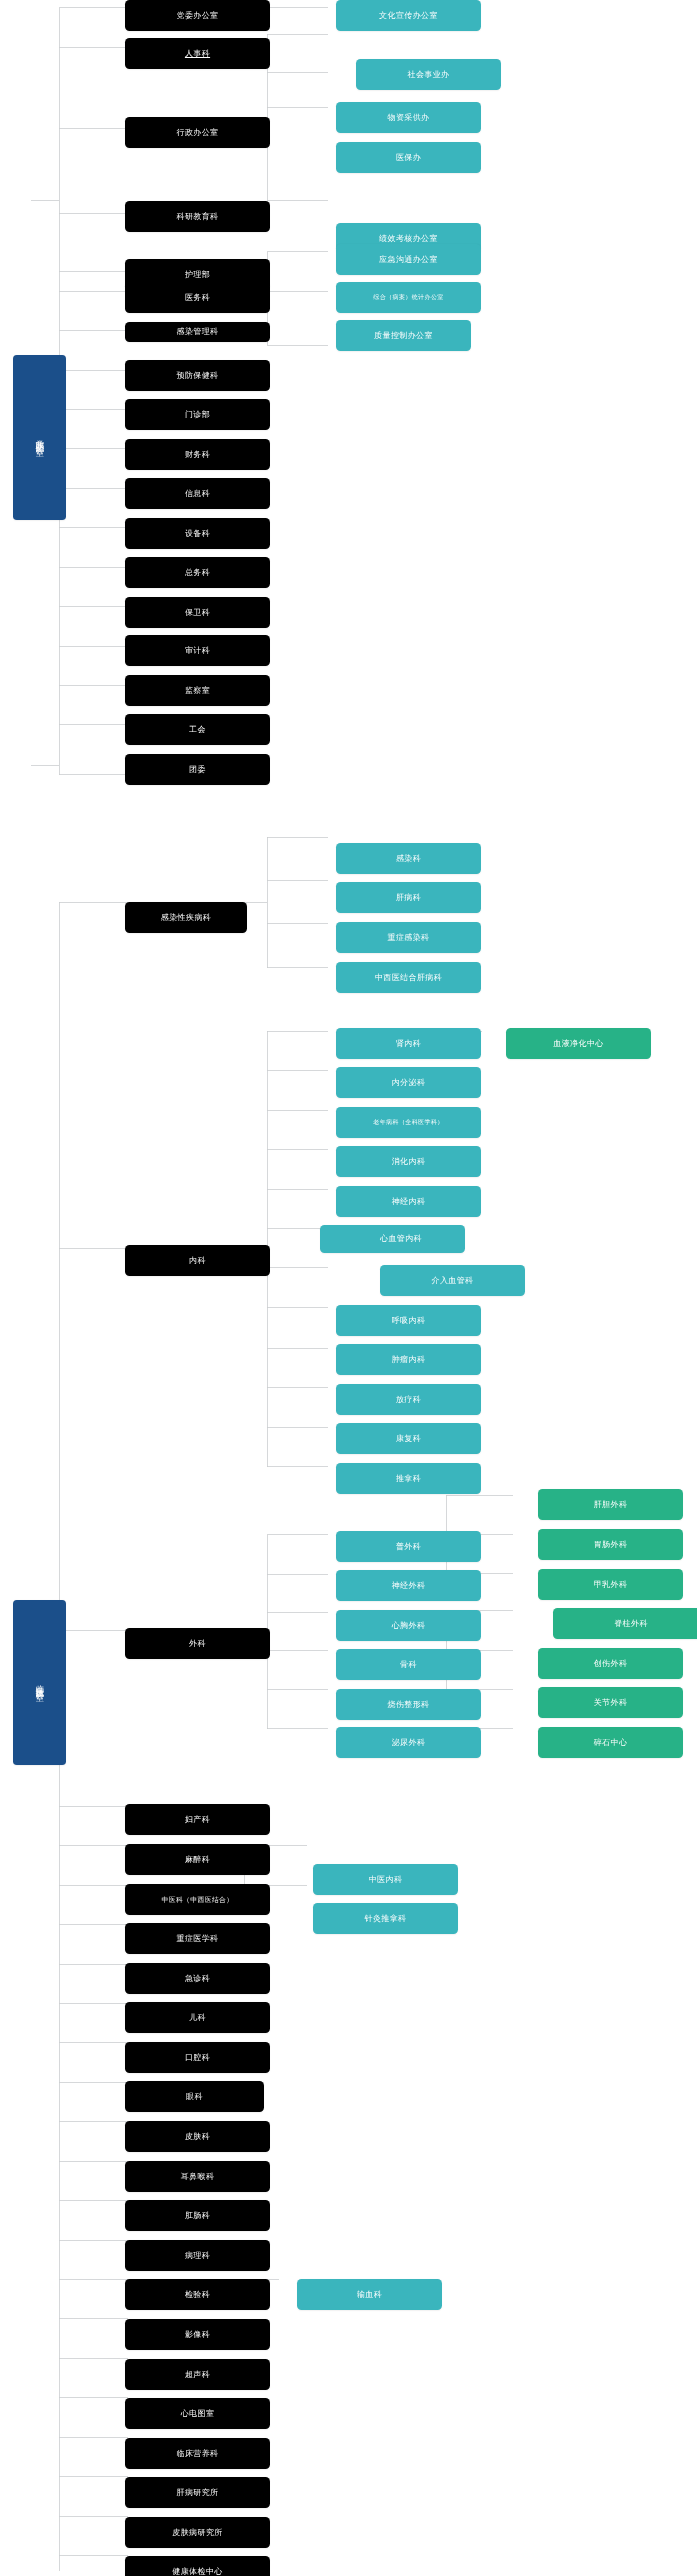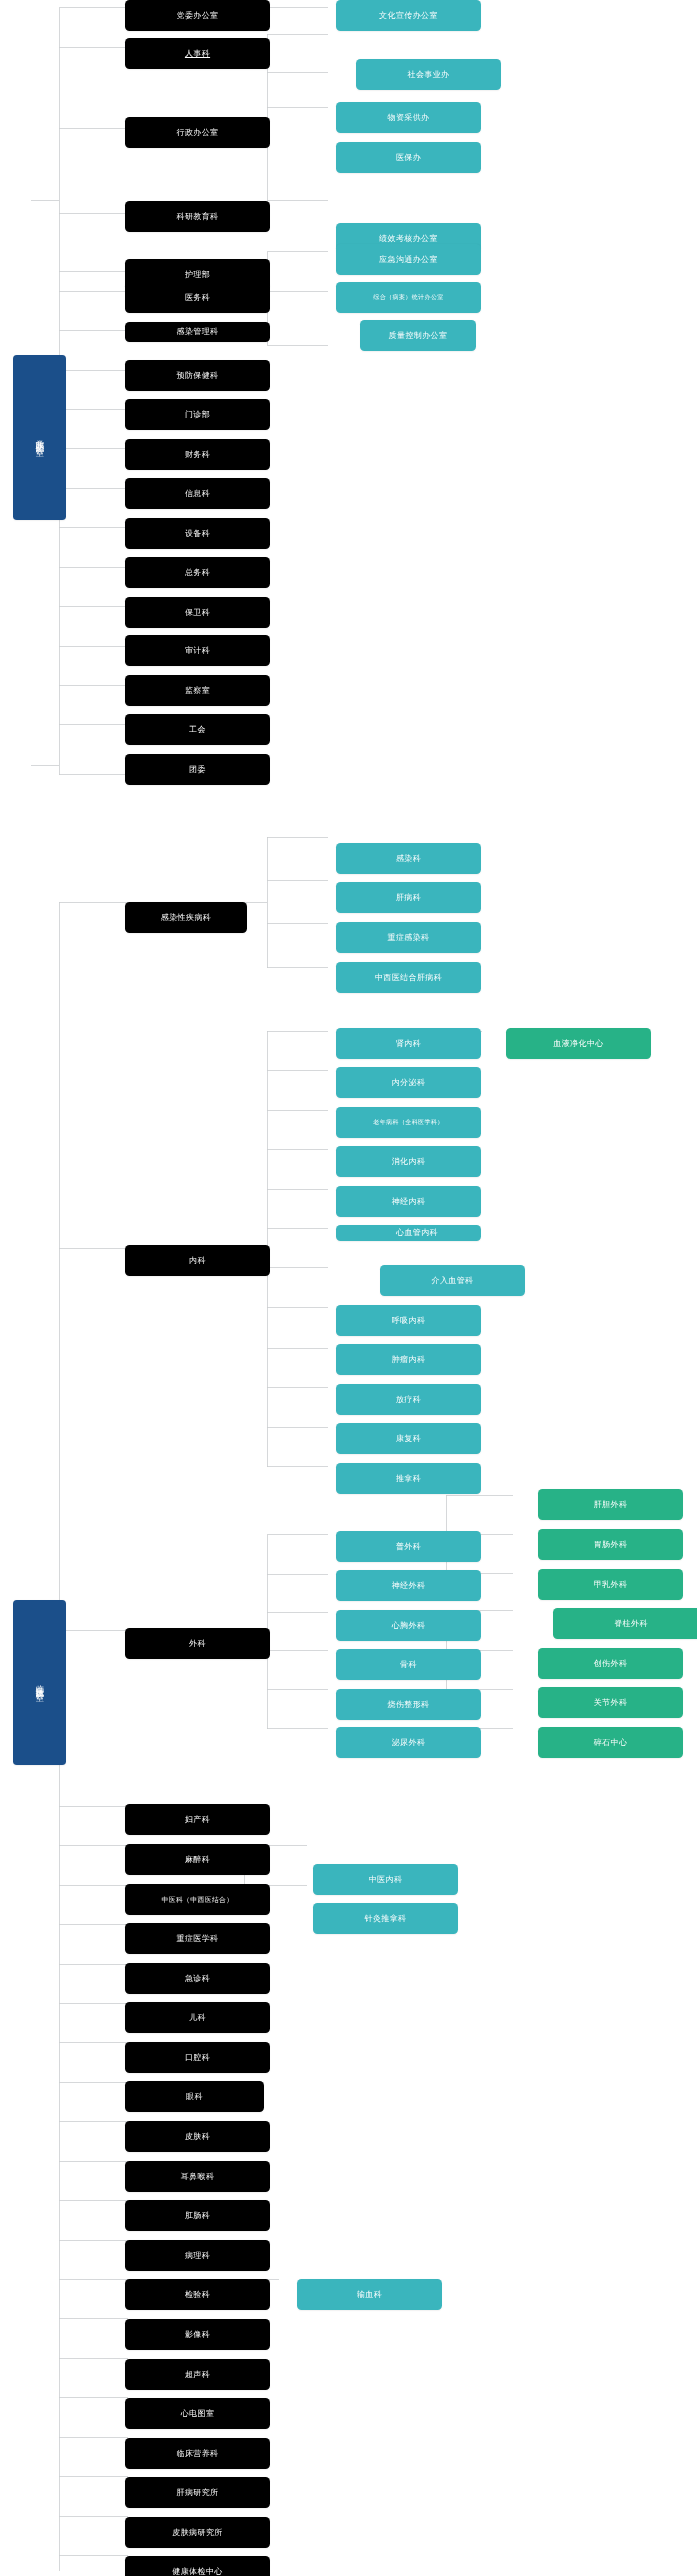--- a/index.html
+++ b/index.html
@@ -179,21 +179,21 @@
     <div class="node lvl1" style="left: 125px; top: 38px; width: 145px; height: 31px; text-decoration: underline;">人事科</div>
     <div class="node lvl1" style="left: 125px; top: 117px; width: 145px; height: 31px;">行政办公室</div>
     <div class="node lvl2" style="left: 336px; top: 59px; width: 145px; height: 31px; margin-left: 20px;">社会事业办</div>
     <div class="node lvl2" style="left: 336px; top: 102px; width: 145px; height: 31px;">物资采供办</div>
     <div class="node lvl2" style="left: 336px; top: 142px; width: 145px; height: 31px;">医保办</div>
     <div class="node lvl2" style="left: 336px; top: 178px; width: 145px; height: 31px; margin-top: 45px;">绩效考核办公室</div>
     <div class="node lvl1" style="left: 125px; top: 201px; width: 145px; height: 31px;">科研教育科</div>
     <div class="node lvl1" style="left: 125px; top: 259px; width: 145px; height: 31px;">护理部</div>
     <div class="node lvl2" style="left: 336px; top: 244px; width: 145px; height: 31px;">应急沟通办公室</div>
     <div class="node lvl2" style="left: 336px; top: 282px; width: 145px; height: 31px; font-size: 6px;">综合（病案）统计办公室</div>
-    <div class="node lvl2" style="left: 336px; top: 320px; width: 116px; height: 31px; margin-left: 24px;">质量控制办公室</div>
+    <div class="node lvl2" style="left: 336px; top: 320px; width: 135px; height: 31px;">质量控制办公室</div>
     <div class="node lvl1" style="left: 125px; top: 282px; width: 145px; height: 31px;">医务科</div>
     <div class="node lvl1" style="left: 125px; top: 322px; width: 145px; height: 20px;">感染管理科</div>
     <div class="node lvl1" style="left: 125px; top: 360px; width: 145px; height: 31px;">预防保健科</div>
     <div class="node lvl1" style="left: 125px; top: 399px; width: 145px; height: 31px;">门诊部</div>
     <div class="node lvl1" style="left: 125px; top: 439px; width: 145px; height: 31px;">财务科</div>
     <div class="node lvl1" style="left: 125px; top: 478px; width: 145px; height: 31px;">信息科</div>
     <div class="node lvl1" style="left: 125px; top: 518px; width: 145px; height: 31px;">设备科</div>
     <div class="node lvl1" style="left: 125px; top: 557px; width: 145px; height: 31px;">总务科</div>
     <div class="node lvl1" style="left: 125px; top: 597px; width: 145px; height: 31px;">保卫科</div>
     <div class="node lvl1" style="left: 125px; top: 635px; width: 145px; height: 31px;">审计科</div>
@@ -205,21 +205,21 @@
     <div class="node lvl2" style="left: 336px; top: 882px; width: 145px; height: 31px;">肝病科</div>
     <div class="node lvl2" style="left: 336px; top: 922px; width: 145px; height: 31px;">重症感染科</div>
     <div class="node lvl2" style="left: 336px; top: 962px; width: 145px; height: 31px;">中西医结合肝病科</div>
     <div class="node lvl1" style="left: 125px; top: 1245px; width: 145px; height: 31px;">内科</div>
     <div class="node lvl2" style="left: 336px; top: 1028px; width: 145px; height: 31px;">肾内科</div>
     <div class="node lvl3" style="left: 506px; top: 1028px; width: 145px; height: 31px;">血液净化中心</div>
     <div class="node lvl2" style="left: 336px; top: 1067px; width: 145px; height: 31px;">内分泌科</div>
     <div class="node lvl2" style="left: 336px; top: 1107px; width: 145px; height: 31px; font-size: 6px;">老年病科（全科医学科）</div>
     <div class="node lvl2" style="left: 336px; top: 1146px; width: 145px; height: 31px;">消化内科</div>
     <div class="node lvl2" style="left: 336px; top: 1186px; width: 145px; height: 31px;">神经内科</div>
-    <div class="node lvl2" style="left: 336px; top: 1225px; width: 145px; height: 16px; padding-left: 20px;">心血管内科</div>
+    <div class="node lvl2" style="left: 320px; top: 1225px; width: 145px; height: 28px; padding-left: 20px;">心血管内科</div>
     <div class="node lvl2" style="left: 336px; top: 1265px; width: 145px; height: 31px; margin-left: 44px;">介入血管科</div>
     <div class="node lvl2" style="left: 336px; top: 1305px; width: 145px; height: 31px;">呼吸内科</div>
     <div class="node lvl2" style="left: 336px; top: 1344px; width: 145px; height: 31px;">肿瘤内科</div>
     <div class="node lvl2" style="left: 336px; top: 1384px; width: 145px; height: 31px;">放疗科</div>
     <div class="node lvl2" style="left: 336px; top: 1423px; width: 145px; height: 31px;">康复科</div>
     <div class="node lvl2" style="left: 336px; top: 1463px; width: 145px; height: 31px;">推拿科</div>
     <div class="node lvl1" style="left: 125px; top: 1628px; width: 145px; height: 31px;">外科</div>
     <div class="node lvl2" style="left: 336px; top: 1531px; width: 145px; height: 31px;">普外科</div>
     <div class="node lvl3" style="left: 538px; top: 1489px; width: 145px; height: 31px;">肝胆外科</div>
     <div class="node lvl3" style="left: 538px; top: 1529px; width: 145px; height: 31px;">胃肠外科</div>

